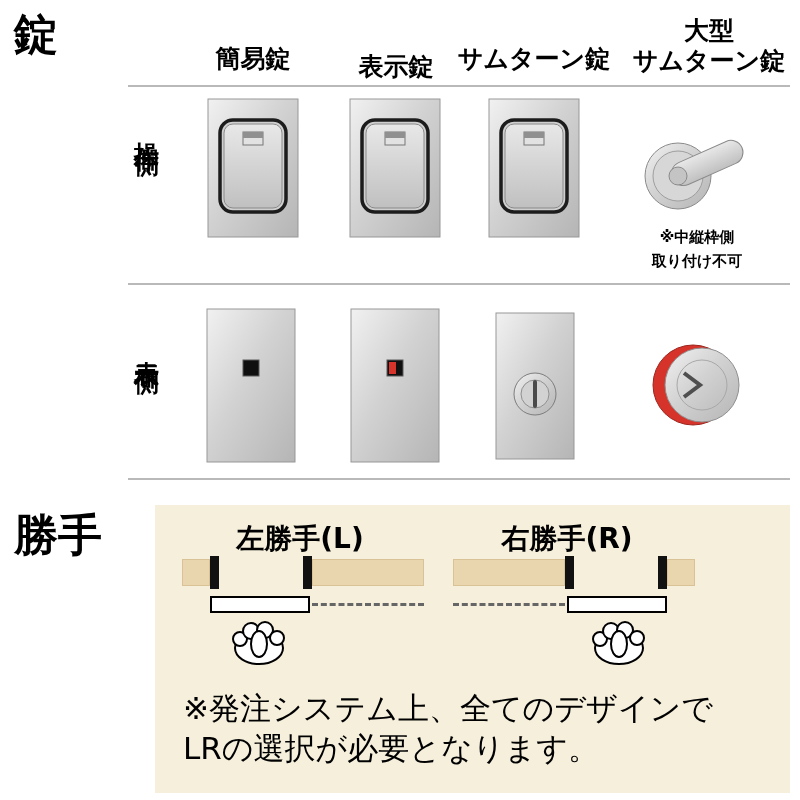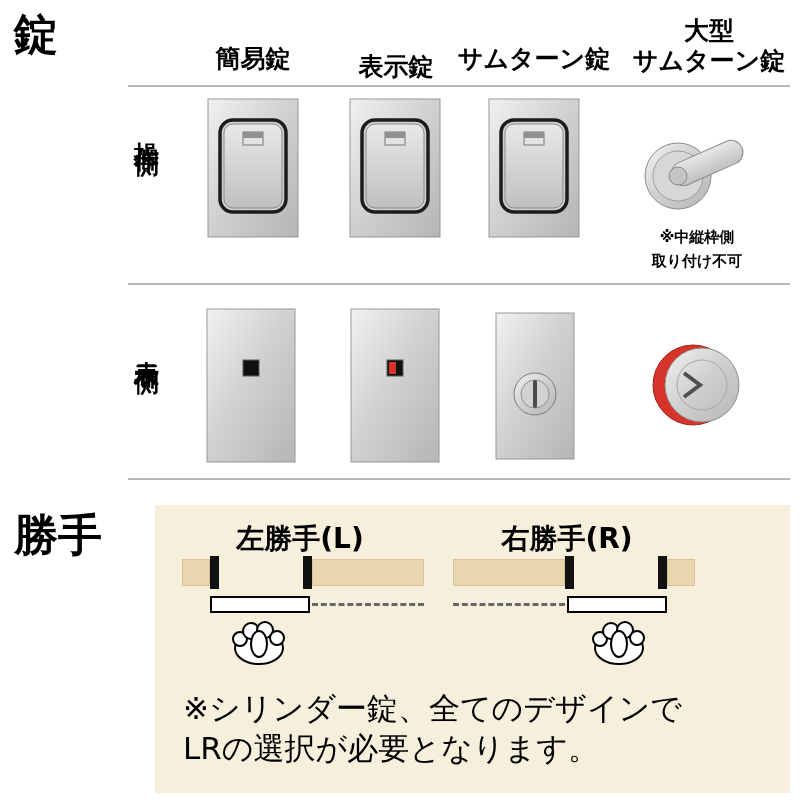--- a/index.html
+++ b/index.html
@@ -156,16 +156,16 @@
     <g fill="#ffffff" stroke="#000000" stroke-width="2">
       <ellipse cx="29" cy="30" rx="24" ry="16"></ellipse>
       <circle cx="10" cy="21" r="7"></circle>
       <circle cx="21" cy="13" r="8"></circle>
       <circle cx="35" cy="12" r="8"></circle>
       <circle cx="47" cy="20" r="7"></circle>
       <ellipse cx="29" cy="26" rx="8" ry="13"></ellipse>
     </g>
   </svg>
 
-  <div class="abs big-note" style="left:183px; top:688px;">※シリンダー錠、全てのデザインで</div>
+  <div class="abs big-note" style="left:183px; top:688px;">※発注システム上、全てのデザインで</div>
   <div class="abs big-note" style="left:183px; top:728px;text-align:right;">LRの選択が必要となります。</div>
 
 </div>
 
 </body></html>

